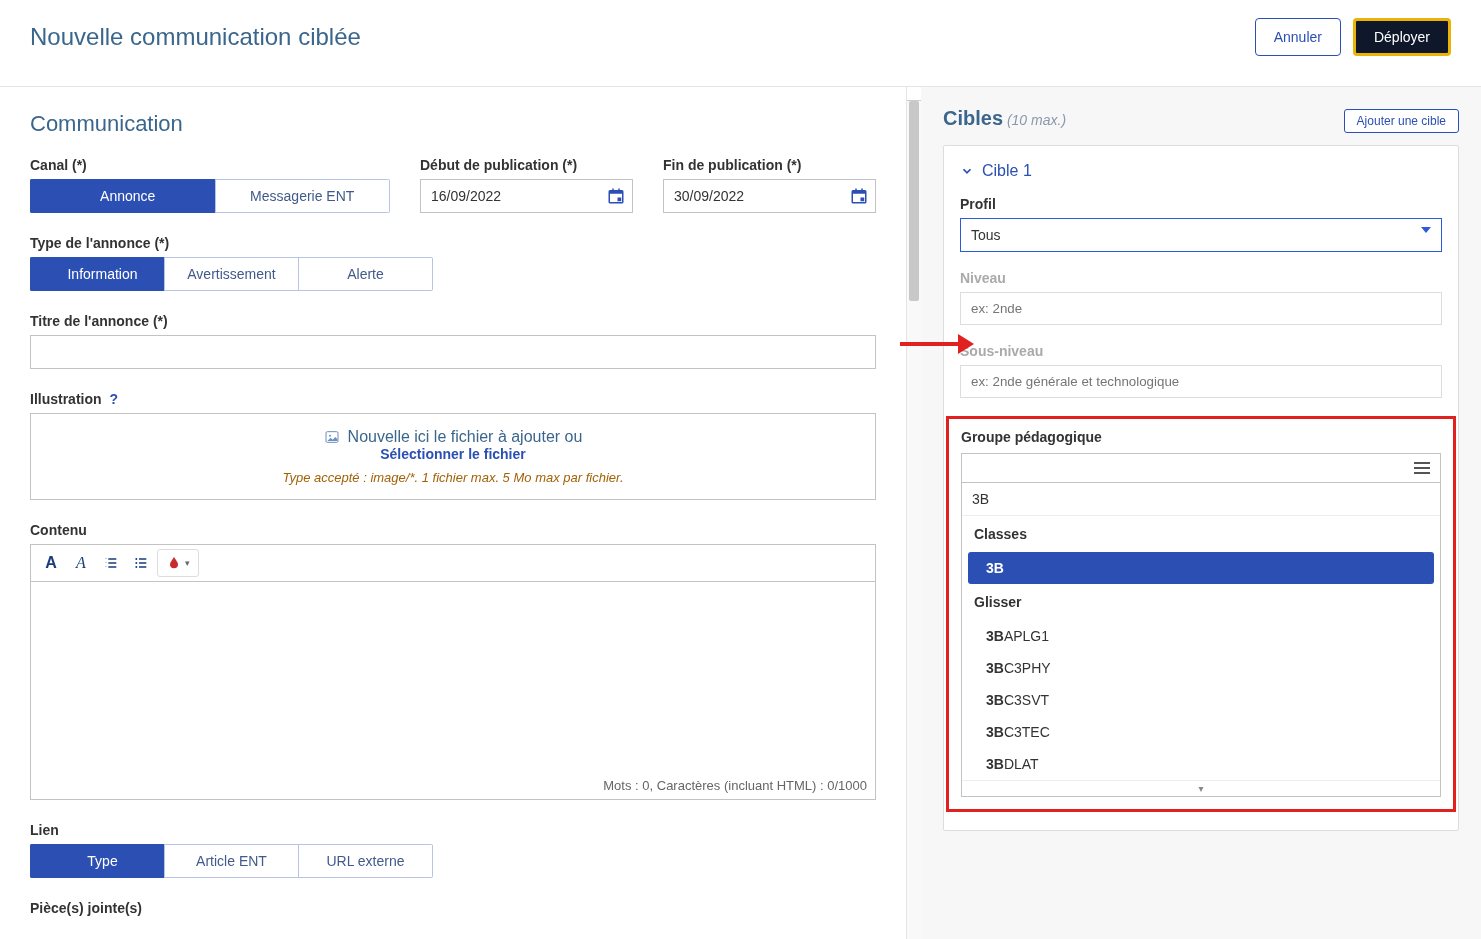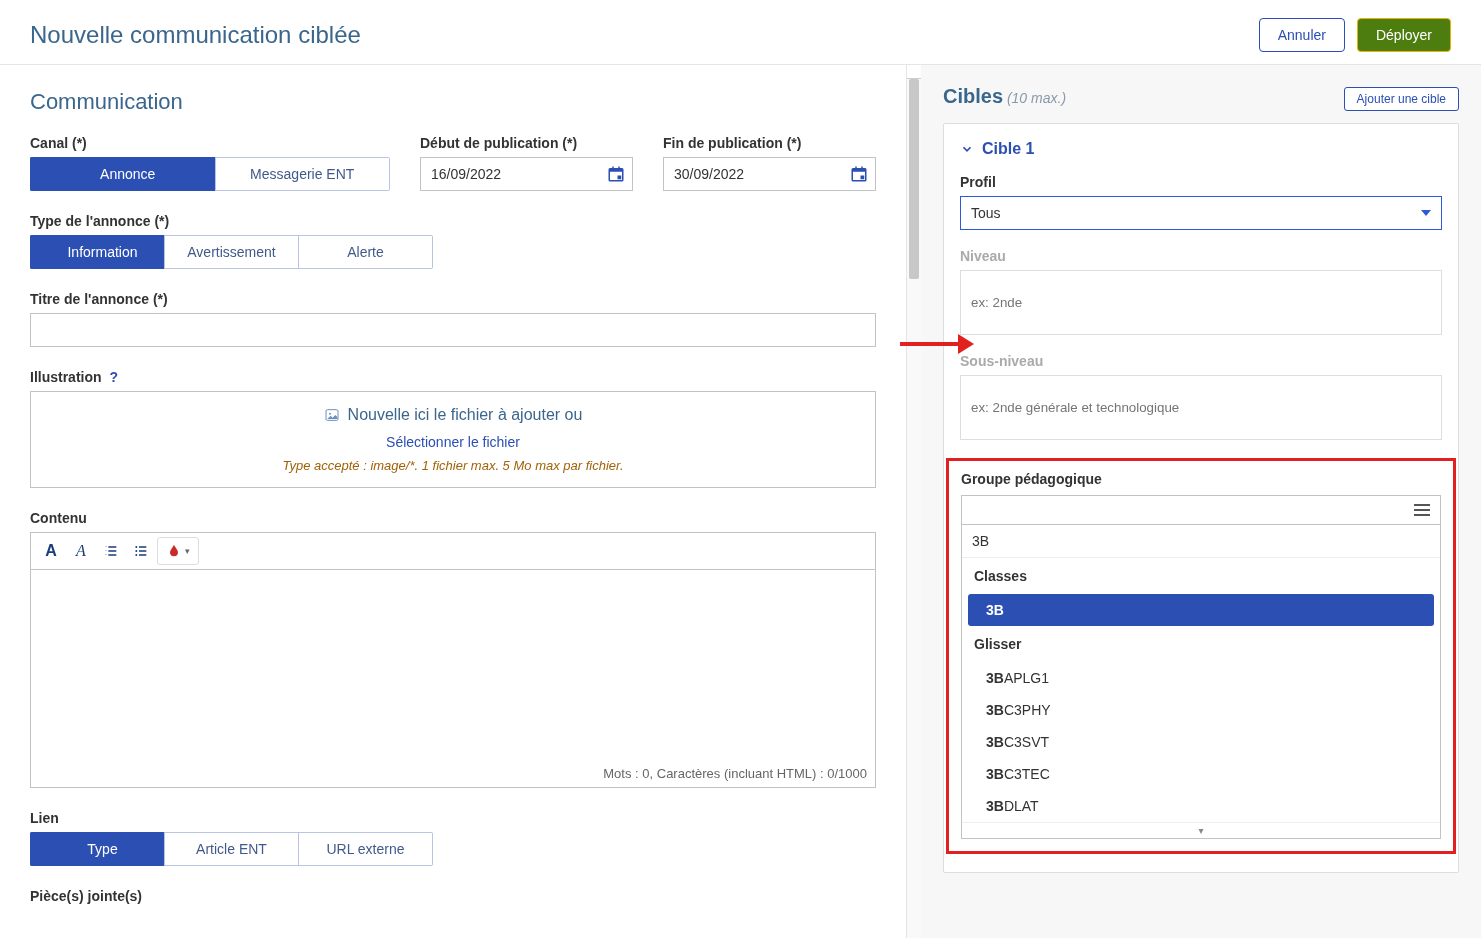--- a/index.html
+++ b/index.html
@@ -7,21 +7,21 @@
     margin: 0;
     font-family: -apple-system, BlinkMacSystemFont, "Segoe UI", Arial, sans-serif;
     background: #fff;
     color: #333;
     font-size: 14px;
   }
   .page-header {
     display: flex;
     align-items: center;
     justify-content: space-between;
-    padding: 18px 30px 12px 30px;
+    padding: 18px 30px 30px 30px;
     border-bottom: 1px solid #e5e5e5;
   }
   .page-title {
     font-size: 24px;
     font-weight: 400;
     color: #3b668c;
   }
   .header-actions { display: flex; gap: 12px; }
   .btn {
     padding: 8px 18px;
@@ -29,22 +29,22 @@
     font-size: 14px;
     cursor: pointer;
     border: 1px solid transparent;
   }
   .btn-outline {
     background: #fff;
     border: 1px solid #2b4fb3;
     color: #2b4fb3;
   }
   .btn-primary {
-    background: #4d7c0f;
-    border: 1px solid #eab308;
+    background: #0f172a;
+    border: 3px solid #eab308;
     color: #fff;
   }
   .content { display: flex; height: calc(939px - 66px); }
   .main-col {
     flex: 1;
     padding: 20px 30px;
     overflow-y: auto;
     position: relative;
   }
   .scrollbar-left {
@@ -141,22 +141,23 @@
     text-align: center;
   }
   .dropzone .dz-main {
     color: #3b668c;
     font-size: 16px;
     display:flex;align-items:center;justify-content:center;gap:8px;
   }
   .dropzone .dz-link {
     color: #2b4fb3;
     font-size: 14px;
-    margin-top: 10px;
+    margin-top: 0;
     cursor: pointer;
+    font-weight: bold;
   }
   .dropzone .dz-hint {
     color: #a16207;
     font-style: italic;
     font-size: 13px;
     margin-top: 8px;
   }
   .editor-wrap {
     border: 1px solid #c3c3c3;
   }
@@ -199,36 +200,36 @@
     border-radius: 3px;
     cursor: pointer;
   }
   .target-card {
     background: #fff;
     border: 1px solid #ddd;
     border-radius: 2px;
     padding: 16px 16px 18px 16px;
   }
   .target-card-header {
-    display:flex;align-items:center;gap:8px;color:#2b4fb3;font-weight:700;
+    display:flex;align-items:center;gap:8px;color:#2b4fb3;font-weight:400;
     margin-bottom: 16px;font-size:16px;cursor:pointer;
   }
   .chevron-down {
     width:14px;height:14px;color:#2b4fb3;
   }
   .select-box {
     position:relative;
   }
   .select-visible {
-    border:1px solid #2b5bd8;padding:8px 10px;background:#fff;display:flex;justify-content:space-between;align-items:center;color:#333;gap:20px;
+    border:1px solid #2b5bd8;padding:8px 10px;background:#fff;display:flex;justify-content:space-between;align-items:flex-start;color:#333;gap:20px;
   }
   .tri-down{width:0;height:0;border-left:5px solid transparent;border-right:5px solid transparent;border-top:6px solid #2b5bd8;}
   .field-group { margin-bottom: 18px; }
   .input-disabled {
-    width:100%;border:1px solid #ddd;padding:24px 10px;color:#0c4a6e;background:#fff;
+    width:100%;border:1px solid #ddd;padding:8px 10px;color:#0c4a6e;background:#fff;
   }
   .redbox {
     border: 3px solid #e12020;
     padding: 10px 12px 12px 12px;
     margin: 0 -14px;
   }
   .combo-outer {
     border:1px solid #c3c3c3;position:relative;
   }
   .combo-tags {

